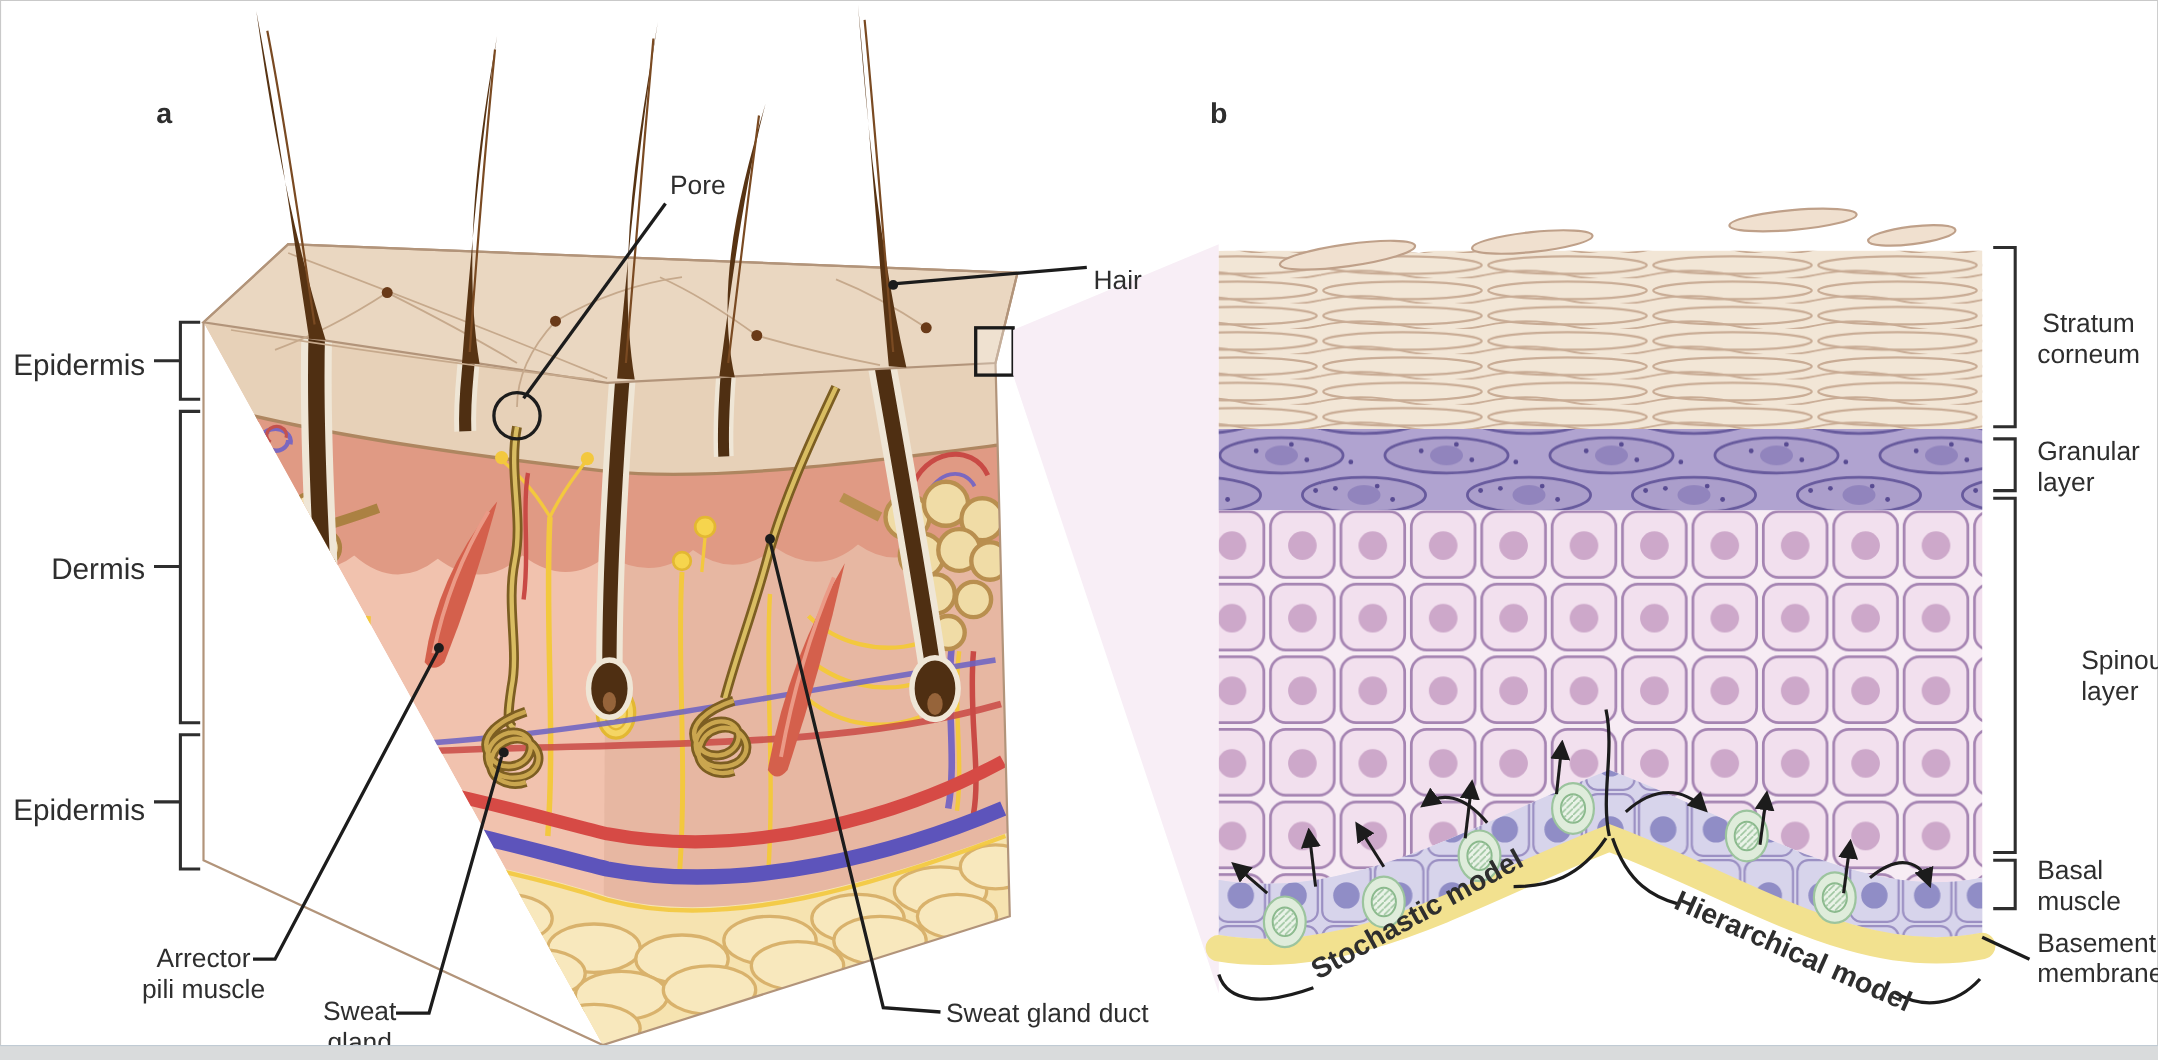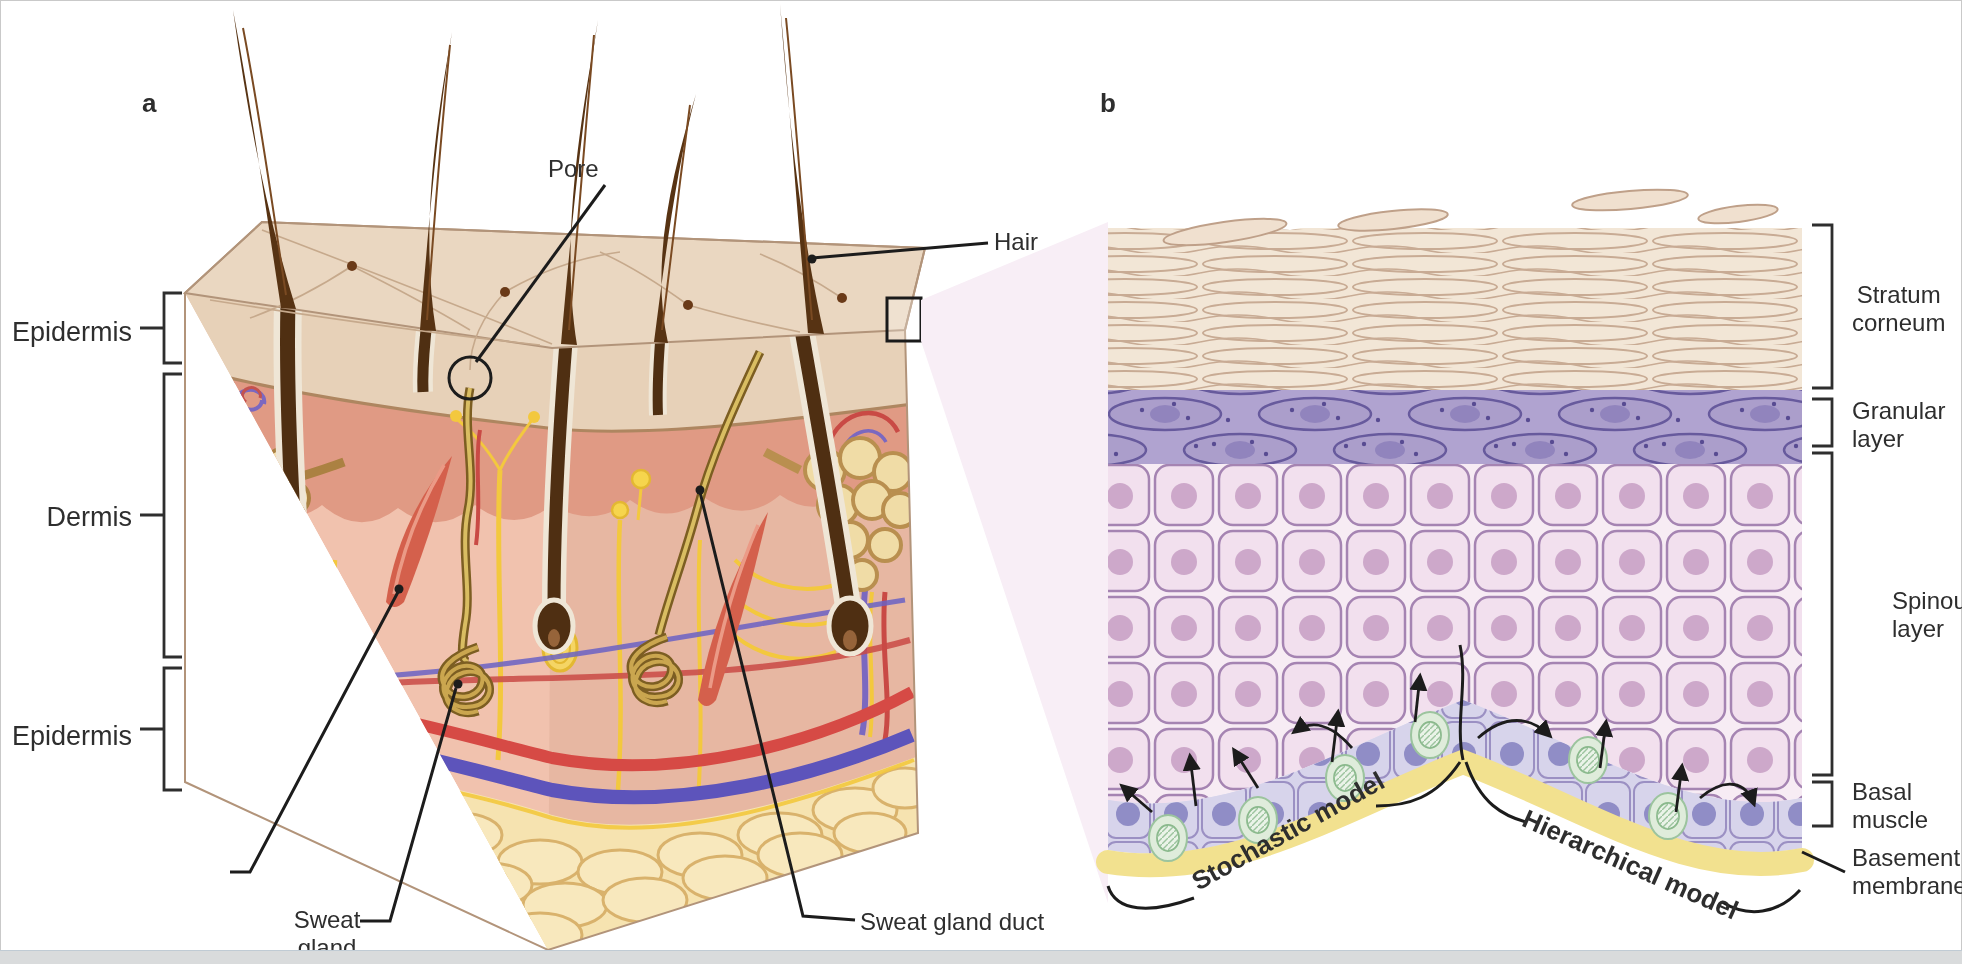--- a/index.html
+++ b/index.html
@@ -364,22 +364,24 @@
   </g>
 </svg>
 
 <div class="lbl letter" style="left:142px;top:88px;">a</div>
 <div class="lbl letter" style="left:1100px;top:88px;">b</div>
 
 <div class="lbl right" style="left:2px;top:317px;width:130px;">Epidermis</div>
 <div class="lbl right" style="left:2px;top:502px;width:130px;">Dermis</div>
 <div class="lbl right" style="left:0px;top:721px;width:132px;">Epidermis</div>
 
-<div class="lbl small" style="left:548px;top:155px;">Pore</div>
-<div class="lbl small" style="left:994px;top:228px;">Hair</div>
+<div class="lbl small" style="left:609px;top:155px;">Pore</div>
+<div class="lbl small" style="left:994px;top:242px;">Hair</div>
+<div class="lbl small center" style="left:100px;top:858px;width:170px;">Arrector
+pili muscle</div>
 <div class="lbl small center" style="left:262px;top:906px;width:130px;">Sweat
 gland</div>
 <div class="lbl small" style="left:860px;top:908px;">Sweat gland duct</div>
 
 <div class="lbl small" style="left:1852px;top:281px;text-align:center;">Stratum
 corneum</div>
 <div class="lbl small" style="left:1852px;top:397px;">Granular
 layer</div>
 <div class="lbl small" style="left:1852px;top:587px;margin-left:40px;">Spinous
 layer</div>

